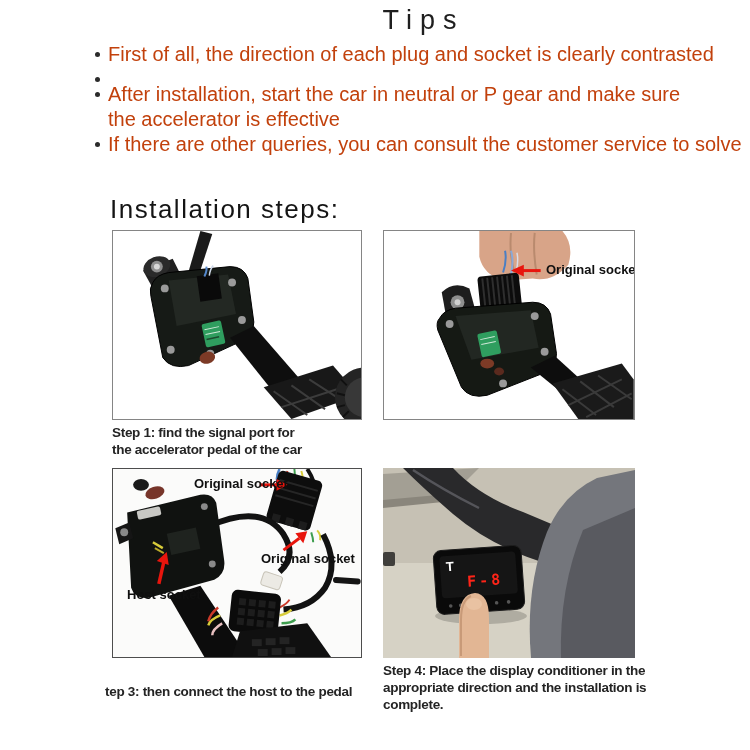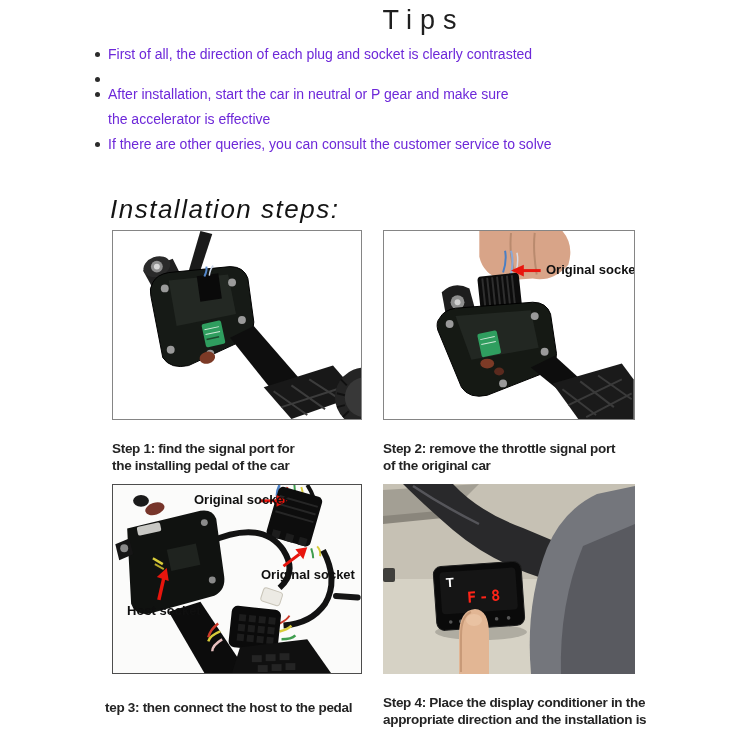--- a/index.html
+++ b/index.html
@@ -1,34 +1,34 @@
 <!DOCTYPE html>
 <html><head>
 <meta charset="utf-8">
 <style>
   html,body{margin:0;padding:0;background:#fff;}
   .page{position:relative;width:750px;height:750px;background:#ffffff;overflow:hidden;
         font-family:"Liberation Sans", sans-serif;color:#3e3e3e;}
   h1.tips{margin:4px 0 0 97px;font-size:27px;line-height:32px;font-weight:400;
           letter-spacing:8px;color:#1f1f1f;text-align:center;}
   ul.tips-list{list-style:none;margin:6px 0 0 95px;padding:0;}
-  ul.tips-list li{display:flex;align-items:flex-start;font-size:14px;line-height:25px;color:#6d28d9;}
+  ul.tips-list li{display:flex;align-items:flex-start;font-size:20px;line-height:25px;color:#c2410c;}
   ul.tips-list li .dot{width:5px;height:5px;border-radius:50%;background:#2b2b2b;
           margin:10px 8px 0 0;flex:0 0 5px;}
   ul.tips-list li.cont{padding-left:13px;}
   h2.install{margin:36px 0 5px 110px;font-size:26px;line-height:32px;font-weight:400;
-          letter-spacing:1.5px;color:#141414;font-style:italic;}
+          letter-spacing:1.5px;color:#141414;}
   .grid{display:grid;grid-template-columns:250px 252px;column-gap:21px;row-gap:10px;
         margin-left:112px;}
   figure{margin:0;}
   .frame{position:relative;width:100%;height:190px;background:#fff;overflow:hidden;box-sizing:border-box;}
   .frame.bordered{border:1px solid #858585;}
   .frame.bordered-dark{border:1px solid #4d4d4d;}
   .frame svg{display:block;width:100%;height:100%;}
-  figcaption{margin-top:20px;font-size:13.5px;font-weight:bold;letter-spacing:-0.3px;
+  figcaption{margin-top:4px;font-size:13.5px;font-weight:bold;letter-spacing:-0.3px;
         line-height:17px;color:#242424;}
   figcaption div{white-space:nowrap;}
   figure.step3 figcaption{margin-left:-7px;margin-top:25px;}
   .photo-label{position:absolute;font-size:13px;font-weight:bold;color:#0f0f0f;
         white-space:nowrap;line-height:12px;}
 </style>
 </head>
 <body>
 
 <div class="page">
@@ -89,21 +89,21 @@
           <polygon points="118,108 142,96 208,172 182,188" fill="#0e0e0e"></polygon>
           <polygon points="152,158 222,136 248,166 180,190" fill="#181818"></polygon>
           <path d="M162,162 L196,186 M180,156 L214,180 M198,150 L232,172 M170,178 L226,160" stroke="#3c3c3c" stroke-width="2" fill="none"></path>
           <circle cx="254" cy="168" r="30" fill="#242424"></circle>
           <circle cx="254" cy="168" r="20" fill="#383838"></circle>
           <path d="M230,150 L236,156 M226,164 L234,166 M226,178 L234,176 M232,188 L238,182" stroke="#111" stroke-width="2"></path>
         </svg>
       </div>
       <figcaption>
         <div>Step 1: find the signal port for</div>
-        <div>the installing pedal of the car</div>
+        <div>the accelerator pedal of the car</div>
       </figcaption>
     </figure>
 
     <figure class="step2">
       <div class="frame bordered">
         <svg viewBox="0 0 252 190" aria-hidden="true">
           <rect width="252" height="190" fill="#ffffff"></rect>
           <rect x="118" y="0" width="14" height="22" rx="3" transform="rotate(6 125 10)" fill="#111"></rect>
           <path d="M96,0 L180,0 Q192,14 186,34 Q170,52 150,48 L120,50 Q100,44 96,26 Z" fill="#d8a488"></path>
           <path d="M128,2 Q126,24 132,44" stroke="#b98a6e" stroke-width="2" fill="none"></path>
@@ -132,24 +132,20 @@
             <line x1="98" y1="113" x2="113" y2="113" stroke="#cfe8d8" stroke-width="1"></line>
           </g>
           <ellipse cx="104" cy="134" rx="7" ry="5" fill="#7c3a26"></ellipse>
           <ellipse cx="116" cy="142" rx="5" ry="4" fill="#5a2a1e"></ellipse>
           <polygon points="148,138 172,126 240,188 212,190" fill="#0d0d0d"></polygon>
           <polygon points="170,154 240,134 252,150 252,190 196,190" fill="#1a1a1a"></polygon>
           <path d="M180,160 L214,186 M198,152 L232,178 M216,146 L250,170 M186,176 L240,150 M204,188 L250,164" stroke="#3a3a3a" stroke-width="2" fill="none"></path>
         </svg>
         <div class="photo-label" style="left:162px;top:33px;">Original socket</div>
       </div>
-      <figcaption>
-        <div>Step 2: remove the throttle signal port</div>
-        <div>of the original car</div>
-      </figcaption>
     </figure>
 
     <figure class="step3">
       <div class="frame bordered-dark">
         <svg viewBox="0 0 250 190" aria-hidden="true">
           <rect width="250" height="190" fill="#fbfbfa"></rect>
           <path d="M168,0 q-4,8 -2,14" stroke="#4a7fc4" stroke-width="2.5" fill="none"></path>
           <path d="M176,2 q-2,6 0,10" stroke="#cc3a2a" stroke-width="2" fill="none"></path>
           <path d="M183,0 q0,6 2,10" stroke="#3f9e4f" stroke-width="2" fill="none"></path>
           <path d="M190,2 q2,6 1,10" stroke="#d8cc3a" stroke-width="2" fill="none"></path>
@@ -250,17 +246,18 @@
             <circle cx="124" cy="136" r="1.8" fill="#555"></circle>
           </g>
           <path d="M76,190 L76,152 Q76,126 92,125 Q106,126 106,150 L106,190 Z" fill="#e2b694"></path>
           <path d="M78,188 L78,152 Q78,132 88,128" stroke="#c89a78" stroke-width="2" fill="none"></path>
           <ellipse cx="91" cy="136" rx="8" ry="6" fill="#ecc8a8" opacity="0.7"></ellipse>
         </svg>
       </div>
       <figcaption>
         <div>Step 4: Place the display conditioner in the</div>
         <div>appropriate direction and the installation is</div>
+        <div>complete.</div>
       </figcaption>
     </figure>
 
   </div>
 </div>
 
 </body></html>

